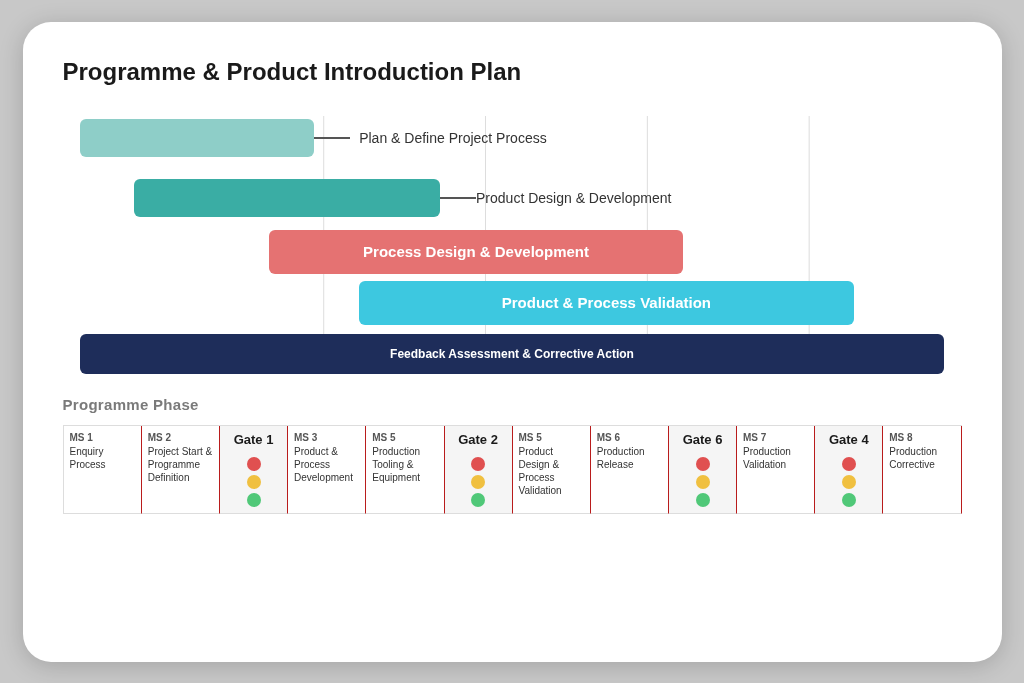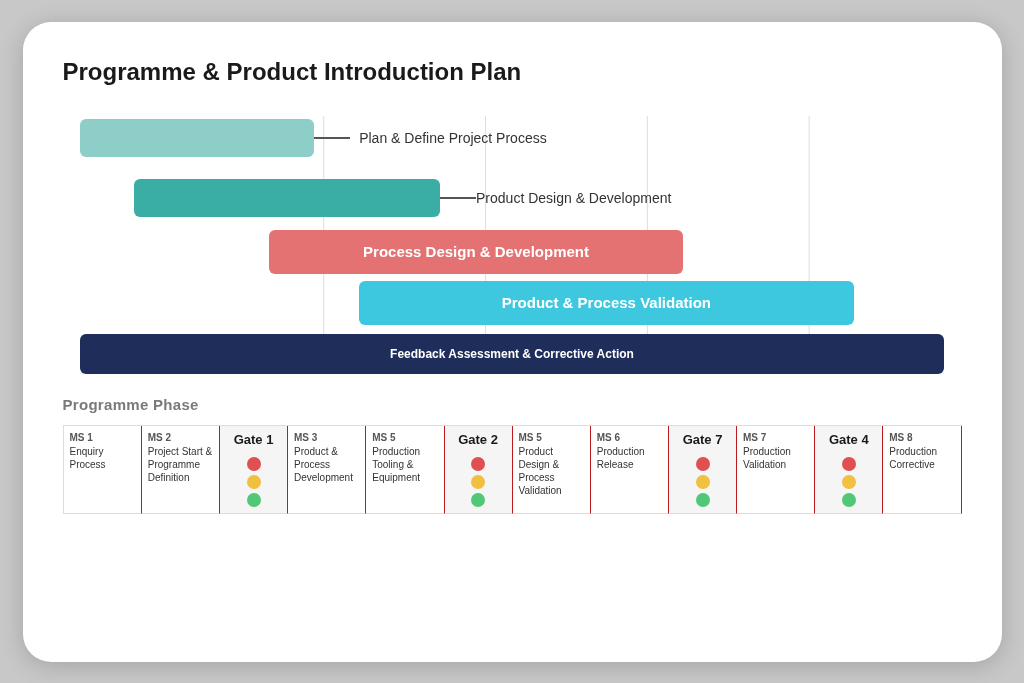--- a/index.html
+++ b/index.html
@@ -288,21 +288,21 @@
         <div class="col-label">MS 5</div>
         <div class="col-sublabel">Product Design &amp; Process Validation</div>
       </div>
 
       <div class="phase-col">
         <div class="col-label">MS 6</div>
         <div class="col-sublabel">Production Release</div>
       </div>
 
       <div class="phase-col gate-col">
-        <div class="gate-label">Gate 7</div>
+        <div class="gate-label">Gate 6</div>
         <div class="dots">
           <div class="dot dot-red"></div>
           <div class="dot dot-yellow"></div>
           <div class="dot dot-green"></div>
         </div>
       </div>
 
       <div class="phase-col">
         <div class="col-label">MS 7</div>
         <div class="col-sublabel">Production Validation</div>

